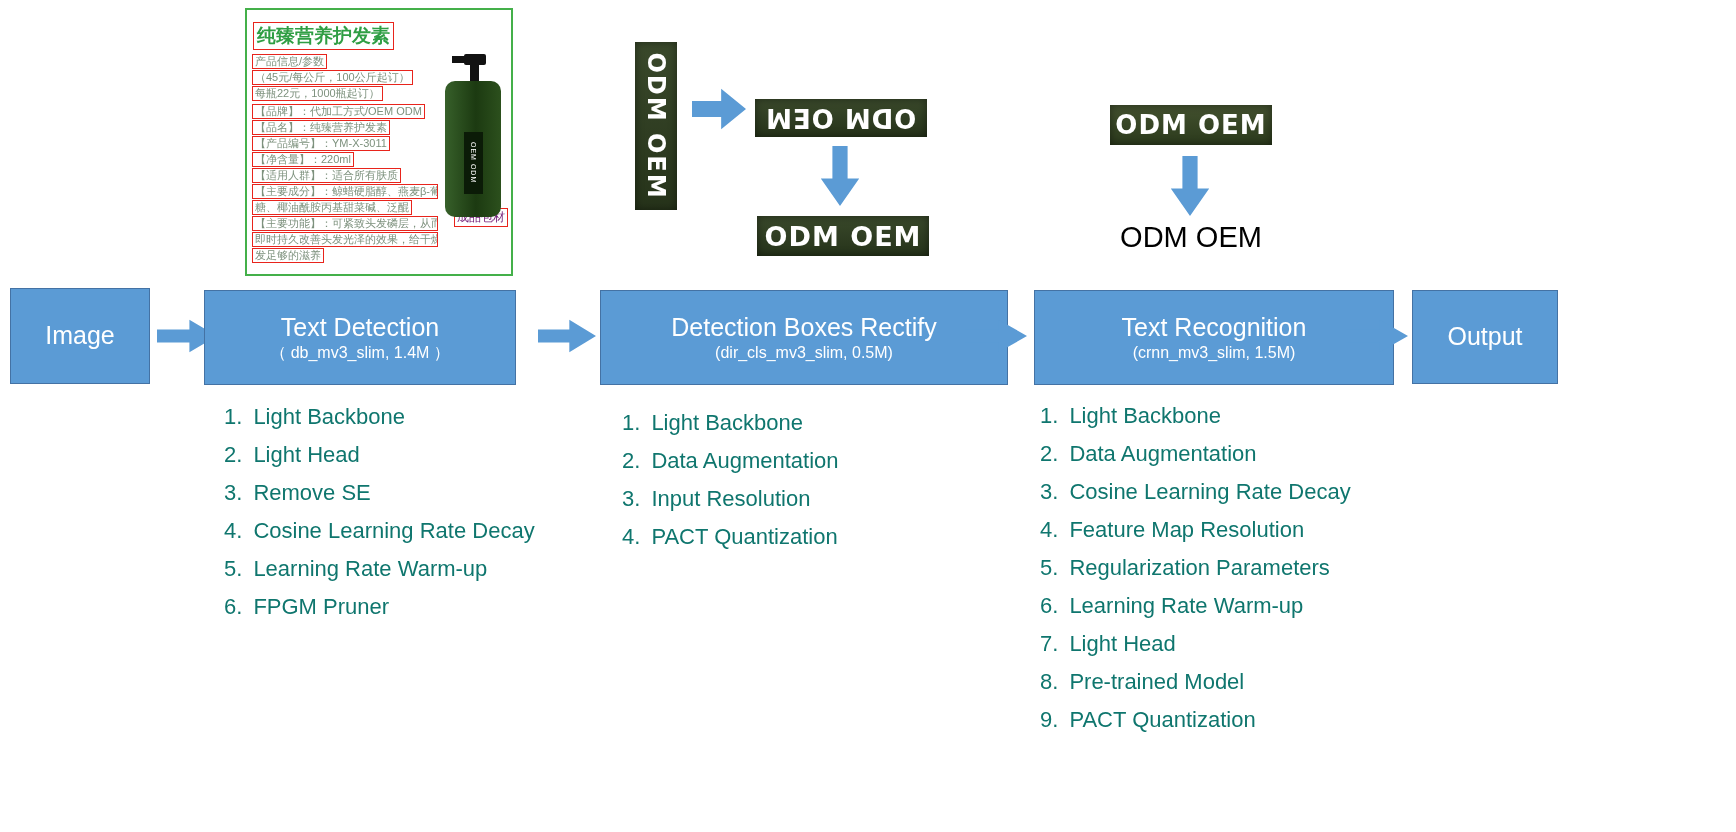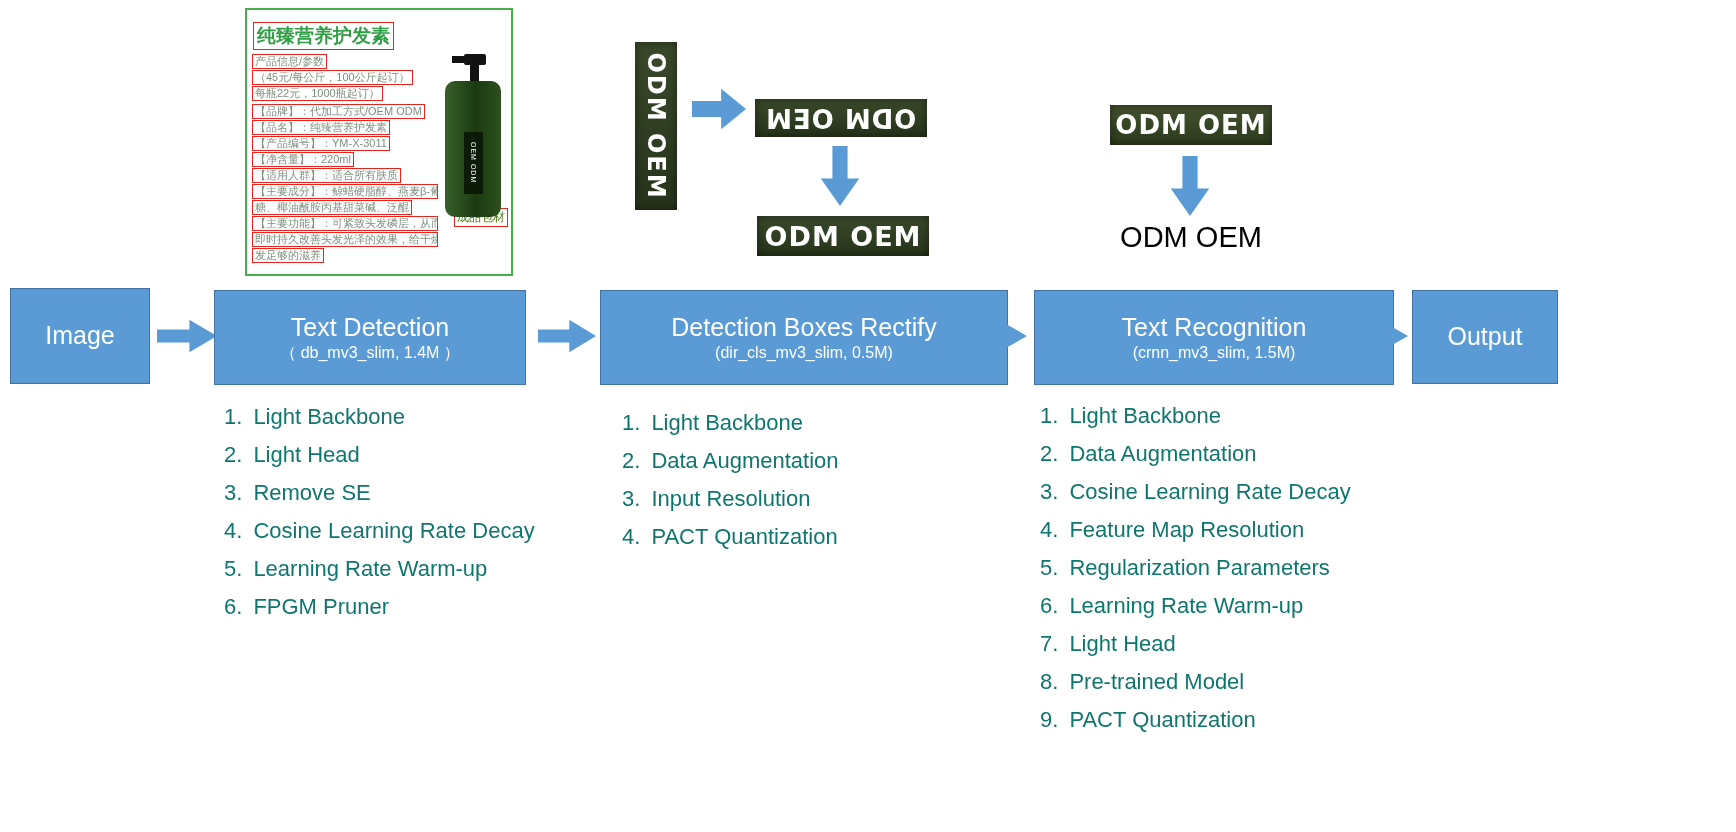--- a/index.html
+++ b/index.html
@@ -11,21 +11,21 @@
 
   
   .node {
     position:absolute; background:#5B9BD5; border:1px solid #4472A4; color:#fff;
     display:flex; flex-direction:column; align-items:center; justify-content:center;
     text-align:center; line-height:1.25;
   }
   .node .t1 { font-size:25px; }
   .node .t2 { font-size:16px; }
   .node-image  { left:10px;   top:288px; width:140px; height:96px; font-size:25px; }
-  .node-det    { left:214px;  top:290px; width:312px; height:95px; }
+  .node-det    { left:204px;  top:290px; width:312px; height:95px; }
   .node-rect   { left:600px;  top:290px; width:408px; height:95px; }
   .node-recog  { left:1034px; top:290px; width:360px; height:95px; }
   .node-out    { left:1412px; top:290px; width:146px; height:94px; font-size:25px; }
 
   
   .arrow-r {
     position:absolute; background:#5B9BD5;
     clip-path: polygon(0 31%, 54% 31%, 54% 2%, 100% 50%, 54% 98%, 54% 69%, 0 69%);
   }
   .arrow-d {
@@ -88,21 +88,21 @@
     position:absolute; left:5px; font-size:11px; color:#7d917d;
     border:1px solid #e8241c; padding:0 2px; white-space:nowrap; max-width:186px;
     overflow:hidden; line-height:13px;
   }
   .r0  { top:44px; }  .r1  { top:60px; }  .r2  { top:76px; }
   .r3  { top:94px; }  .r4  { top:110px; } .r5  { top:126px; }
   .r6  { top:142px; } .r7  { top:158px; } .r8  { top:174px; }
   .r9  { top:190px; } .r10 { top:206px; } .r11 { top:222px; }
   .r12 { top:238px; }
   .pkg {
-    position:absolute; right:3px; top:198px; font-size:12px; color:#4d7c0f;
+    position:absolute; right:3px; top:198px; font-size:12px; color:#701a75;
     border:1px solid #e8241c; padding:0 2px; white-space:nowrap; background:rgba(255,255,255,.6);
   }
   .bottle { position:absolute; left:195px; top:44px; width:62px; height:168px; }
   .bottle .spout { position:absolute; left:10px; top:2px; width:18px; height:7px; background:#121212; }
   .bottle .pump  { position:absolute; left:22px; top:0;  width:22px; height:11px; background:#121212; border-radius:2px; }
   .bottle .stem  { position:absolute; left:28px; top:11px; width:9px; height:16px; background:#121212; }
   .bottle .bbody {
     position:absolute; left:3px; top:27px; width:56px; height:136px;
     background:linear-gradient(90deg,#37602a,#1c3a11 55%,#2c501d);
     border-radius:10px;

